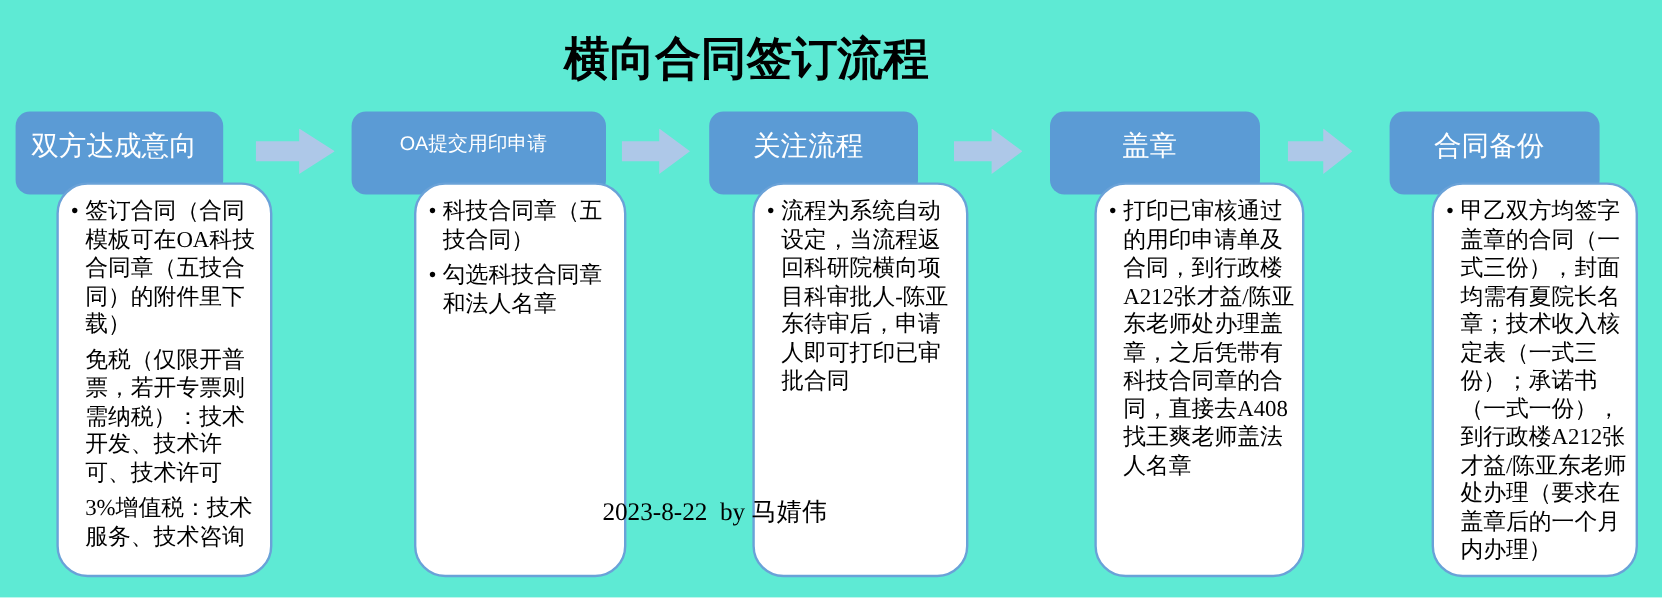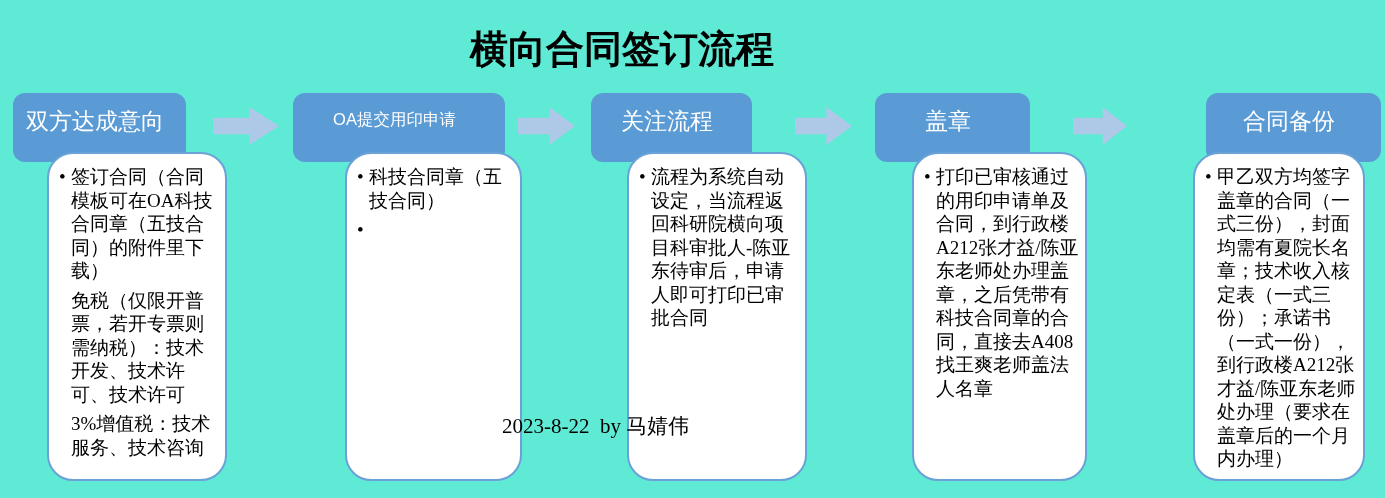--- a/index.html
+++ b/index.html
@@ -15,23 +15,23 @@
   .step-header{
     position:absolute;top:93px;height:69px;box-sizing:border-box;
     background:var(--header-fill,#5b9bd5);border-radius:12px;
     color:var(--header-text,#fff);z-index:1;
     padding:13px 21px 0 12px;
     text-align:center;
   }
   .step-header span{display:block;white-space:nowrap;}
   .h1{left:13px;width:173px;font-size:23px;}
   .h2{left:293px;width:212px;font-size:16.5px;padding-top:16px;}
-  .h3{left:591px;width:161px;font-size:23px;}
-  .h4{left:875px;width:155px;font-size:23px;}
-  .h5{left:1158px;width:175px;font-size:23px;margin-left:48px;}
+  .h3{left:591px;width:174px;font-size:23px;}
+  .h4{left:875px;width:175px;font-size:23px;}
+  .h5{left:1158px;width:175px;font-size:23px;}
   .step-body{
     position:absolute;top:152px;height:329px;box-sizing:border-box;
     background:#ffffff;border:2px solid var(--body-border,#6aa2d8);
     border-radius:26px;z-index:2;
     padding:11px 4px 0 22px;
     font-family:"Liberation Serif",serif;
     font-size:19px;line-height:23.5px;color:var(--body-text,#000);
   }
   .b1{left:47px;width:180px;}
   .b2{left:345px;width:177px;}
@@ -68,21 +68,21 @@
     <div class="step-body b1">
       <div class="para bulleted"><span class="bullet">•</span><span>签订合同（合同模板可在OA科技合同章（五技合同）的附件里下载）</span></div>
       <div class="para"><span>免税（仅限开普票，若开专票则需纳税）：技术开发、技术许可、技术许可</span></div>
       <div class="para"><span>3%增值税：技术服务、技术咨询</span></div>
     </div>
     <div class="step-header h2">
       <span>OA提交用印申请</span>
     </div>
     <div class="step-body b2">
       <div class="para bulleted"><span class="bullet">•</span><span>科技合同章（五技合同）</span></div>
-      <div class="para bulleted"><span class="bullet">•</span></div>
+      <div class="para bulleted"><span class="bullet">•</span><span>勾选科技合同章和法人名章</span></div>
     </div>
     <div class="step-header h3">
       <span>关注流程</span>
     </div>
     <div class="step-body b3">
       <div class="para bulleted"><span class="bullet">•</span><span>流程为系统自动设定，当流程返回科研院横向项目科审批人-陈亚东待审后，申请人即可打印已审批合同</span></div>
     </div>
     <div class="step-header h4">
       <span>盖章</span>
     </div>

